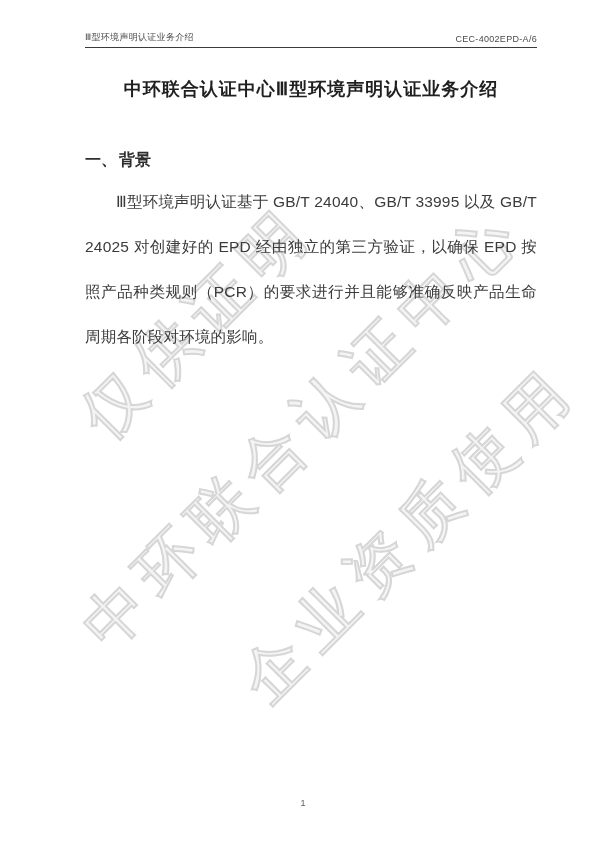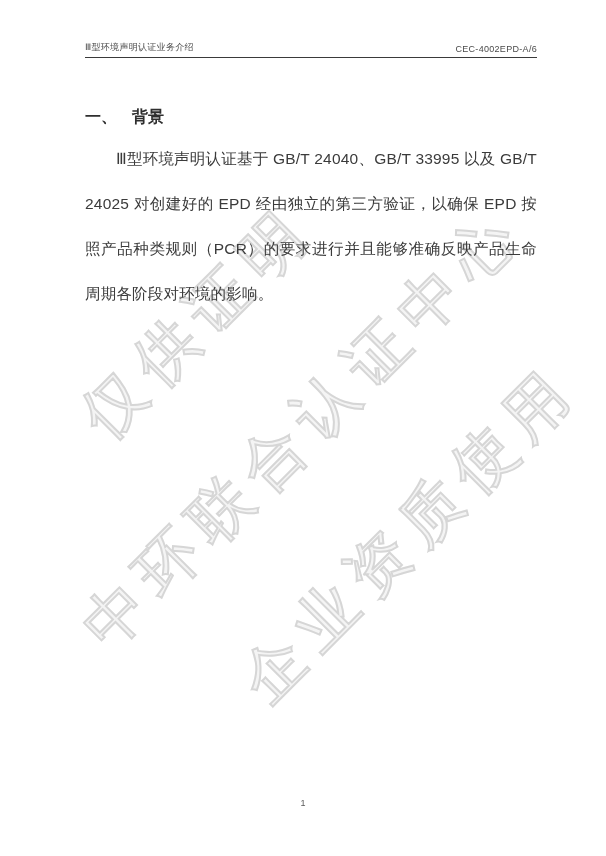--- a/index.html
+++ b/index.html
@@ -38,21 +38,21 @@
   .content {
     position: relative;
     z-index: 1;
     padding: 0 69px 0 85px;
     width: 452px;
   }
   .header {
     display: flex;
     justify-content: space-between;
     align-items: flex-end;
-    padding-top: 41px;
+    padding-top: 31px;
     padding-bottom: 3px;
     border-bottom: 1px solid #3a3a3a;
     font-size: 9px;
     color: #4a4a4a;
     letter-spacing: 0.3px;
   }
   .doc-title {
     margin-top: 29px;
     text-align: center;
     font-size: 18px;
@@ -60,21 +60,21 @@
     color: #1f1f1f;
     letter-spacing: 1px;
   }
   .section-heading {
     margin-top: 49px;
     font-size: 16px;
     font-weight: bold;
     color: #2e2e2e;
   }
   .section-heading .sec-title {
-    margin-left: 15px;
+    margin-left: 2px;
   }
   .body-text p {
     margin: 0;
     font-size: 15.5px;
     line-height: 45px;
     color: #3b3b3b;
     text-align: justify;
     text-justify: inter-ideograph;
     text-indent: 2em;
     letter-spacing: 0.2px;
@@ -104,20 +104,21 @@
     <div class="wm-line">企业资质使用</div>
   </div>
 
   <div class="content">
 
     <div class="header">
       <span>Ⅲ型环境声明认证业务介绍</span>
       <span>CEC-4002EPD-A/6</span>
     </div>
 
+    <div class="doc-title">中环联合认证中心Ⅲ型环境声明认证业务介绍</div>
 
     <div class="section-heading">
       <span class="sec-num">一、</span><span class="sec-title">背景</span>
     </div>
 
     <div class="body-text">
       <p>Ⅲ型环境声明认证基于 GB/T 24040、GB/T 33995 以及 GB/T 24025 对创建好的 EPD 经由独立的第三方验证，以确保 EPD 按照产品种类规则（PCR）的要求进行并且能够准确反映产品生命周期各阶段对环境的影响。</p>
     </div>
 
   </div>

